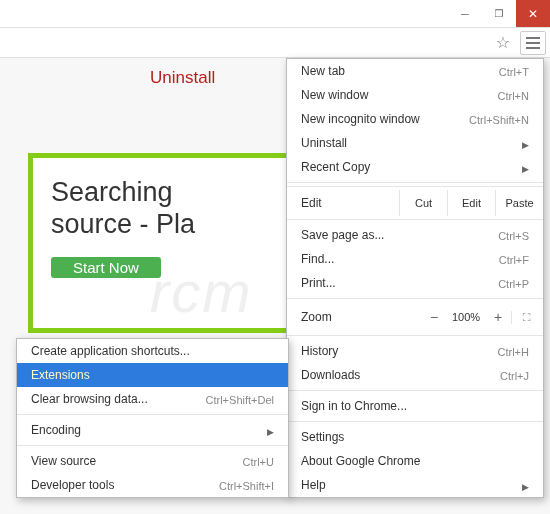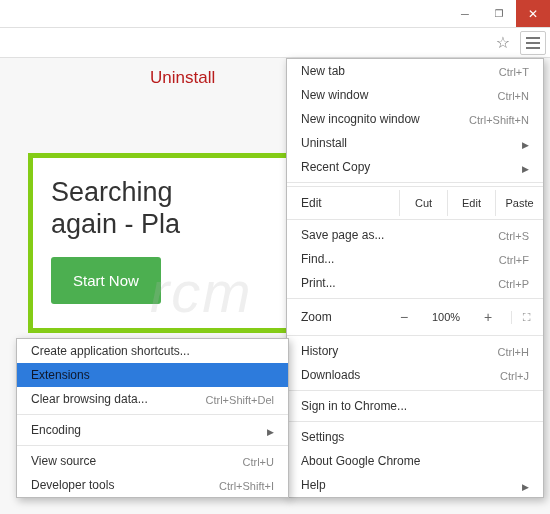--- a/index.html
+++ b/index.html
@@ -13,37 +13,37 @@
 .toolbar { height: 30px; background: #fff; display: flex; justify-content: flex-end; align-items: center; padding: 0 4px; border-bottom: 1px solid #e0e0e0; gap: 4px; }
 .icon-btn { width: 26px; height: 24px; display: flex; align-items: center; justify-content: center; color: #777; border: 1px solid transparent; border-radius: 2px; }
 .icon-btn.active { border-color: #ccc; }
 .star:after { content: "☆"; font-size: 16px; }
 .menu-icon { display: flex; flex-direction: column; gap: 3px; }
 .menu-icon span { display: block; width: 14px; height: 2px; background: #777; }
 .content { position: absolute; top: 58px; left: 0; right: 0; bottom: 0; background: #f7f7f7; }
 .uninstall-hdr { position: absolute; top: 10px; left: 150px; color: #b91c1c; font-size: 17px; font-weight: 400; }
 .hero { position: absolute; top: 95px; left: 28px; right: 28px; height: 180px; background: #fff; border: 5px solid #84cc16; padding: 18px; overflow: hidden; }
 .hero h1 { font-size: 27px; color: #333; font-weight: 400; line-height: 1.2; }
-.cta { display: inline-block; margin-top: 16px; background: #4caf50; color: #fff; padding: 15px 22px; font-size: 15px; border-radius: 3px; }
+.cta { display: inline-block; margin-top: 16px; background: #4caf50; color: #fff; padding: 2px 22px; font-size: 15px; border-radius: 3px; }
 .jars { position: absolute; right: -80px; top: 10px; opacity: 0.25; }
 .jar { display: inline-block; width: 50px; height: 90px; border: 2px solid #aaa; border-radius: 6px 6px 3px 3px; margin: 0 3px; position: relative; }
 .jar:before { content: ""; position: absolute; top: -10px; left: 12px; width: 24px; height: 8px; border: 2px solid #aaa; border-radius: 4px 4px 0 0; }
 .plant { position: absolute; top: -25px; left: 20px; font-size: 20px; color: #5a8; }
 .watermark { position: absolute; top: 200px; left: 150px; font-size: 58px; color: rgba(180,180,180,0.22); font-weight: 400; font-style: italic; letter-spacing: 2px; pointer-events: none; }
 
 .main-menu { position: absolute; top: 58px; right: 6px; width: 258px; background: #fff; border: 1px solid #bbb; box-shadow: 2px 3px 8px rgba(0,0,0,0.25); font-size: 12px; color: #333; }
 .menu-row { display: flex; align-items: flex-end; justify-content: space-between; padding: 5px 14px; height: 24px; cursor: default; }
-.menu-row.hl { background: #2d7bdc; color: #0f172a; }
+.menu-row.hl { background: #2d7bdc; color: #fef9c3; }
 .menu-row .sc { color: #888; font-size: 11px; margin-top: 25px; }
 .menu-row .arrow { color: #666; font-size: 9px; }
 .sep { height: 1px; background: #e5e5e5; margin: 3px 0; }
 .edit-row { display: flex; align-items: center; padding: 0; height: 26px; }
 .edit-row .lbl { padding: 0 14px; flex: 1; }
 .edit-row .btn3 { width: 48px; border-left: 1px solid #e5e5e5; height: 100%; display: flex; align-items: center; justify-content: center; font-size: 11px; }
-.zoom-row { display: flex; align-items: center; padding: 0 10px 0 14px; height: 30px; gap: 14px; }
+.zoom-row { display: flex; align-items: center; padding: 0 10px 0 14px; height: 30px; gap: 4px; }
 .zoom-row .lbl { flex: 1; }
 .zoom-row .zbtn { width: 18px; text-align: center; color: #666; font-size: 14px; }
 .zoom-row .pct { width: 38px; text-align: center; font-size: 11px; }
 .zoom-row .full { width: 22px; text-align: center; color: #888; font-size: 11px; border-left: 1px solid #e5e5e5; padding-left: 8px; }
 
 .sub-menu { position: absolute; top: 338px; left: 16px; width: 273px; background: #fff; border: 1px solid #bbb; box-shadow: 2px 3px 8px rgba(0,0,0,0.25); font-size: 12px; color: #333; }
 </style>
 </head>
 <body>
 
@@ -62,21 +62,21 @@
         <span></span>
       </div>
   </div>
 </div>
 
 <div class="content">
   <div class="uninstall-hdr">Uninstall</div>
   <div class="hero">
     <h1>
       <span>Searching </span><br>
-      <span>again - Pla</span>
+      <span>source - Pla</span>
     </h1>
     <div class="cta">Start Now</div>
     <div class="jars">
       <div class="jar"><span class="plant">🌱</span></div>
       <div class="jar"><span class="plant">🌱</span></div>
       
     </div>
   </div>
   <div class="watermark">rcm</div>
 </div>

